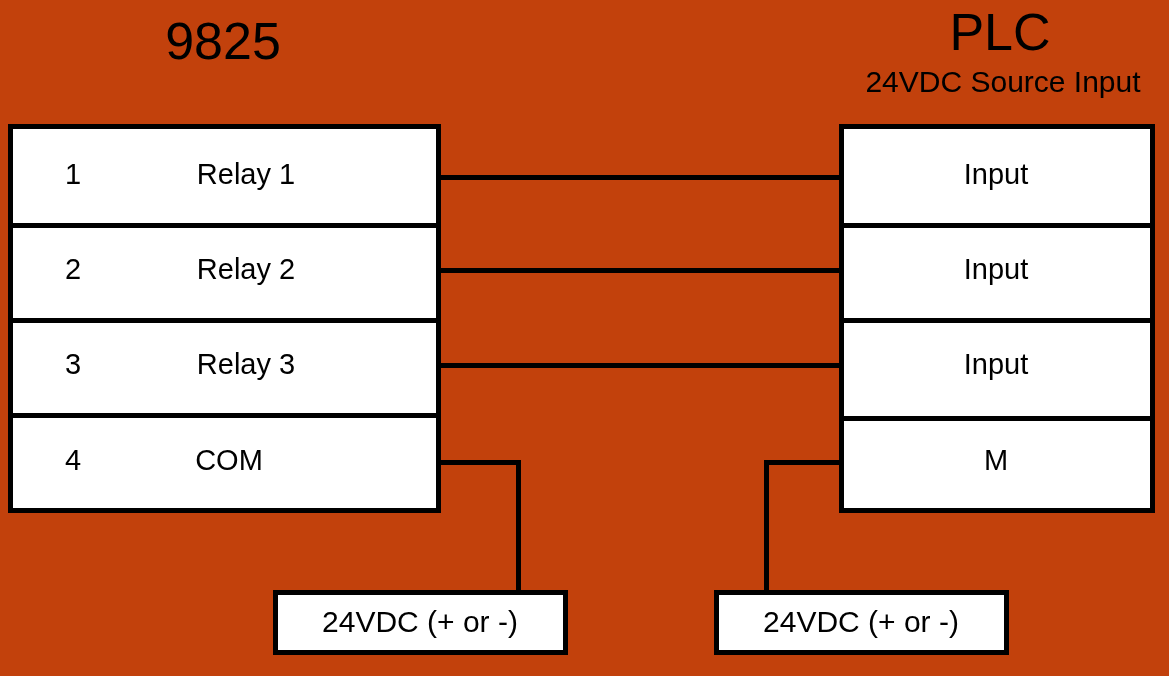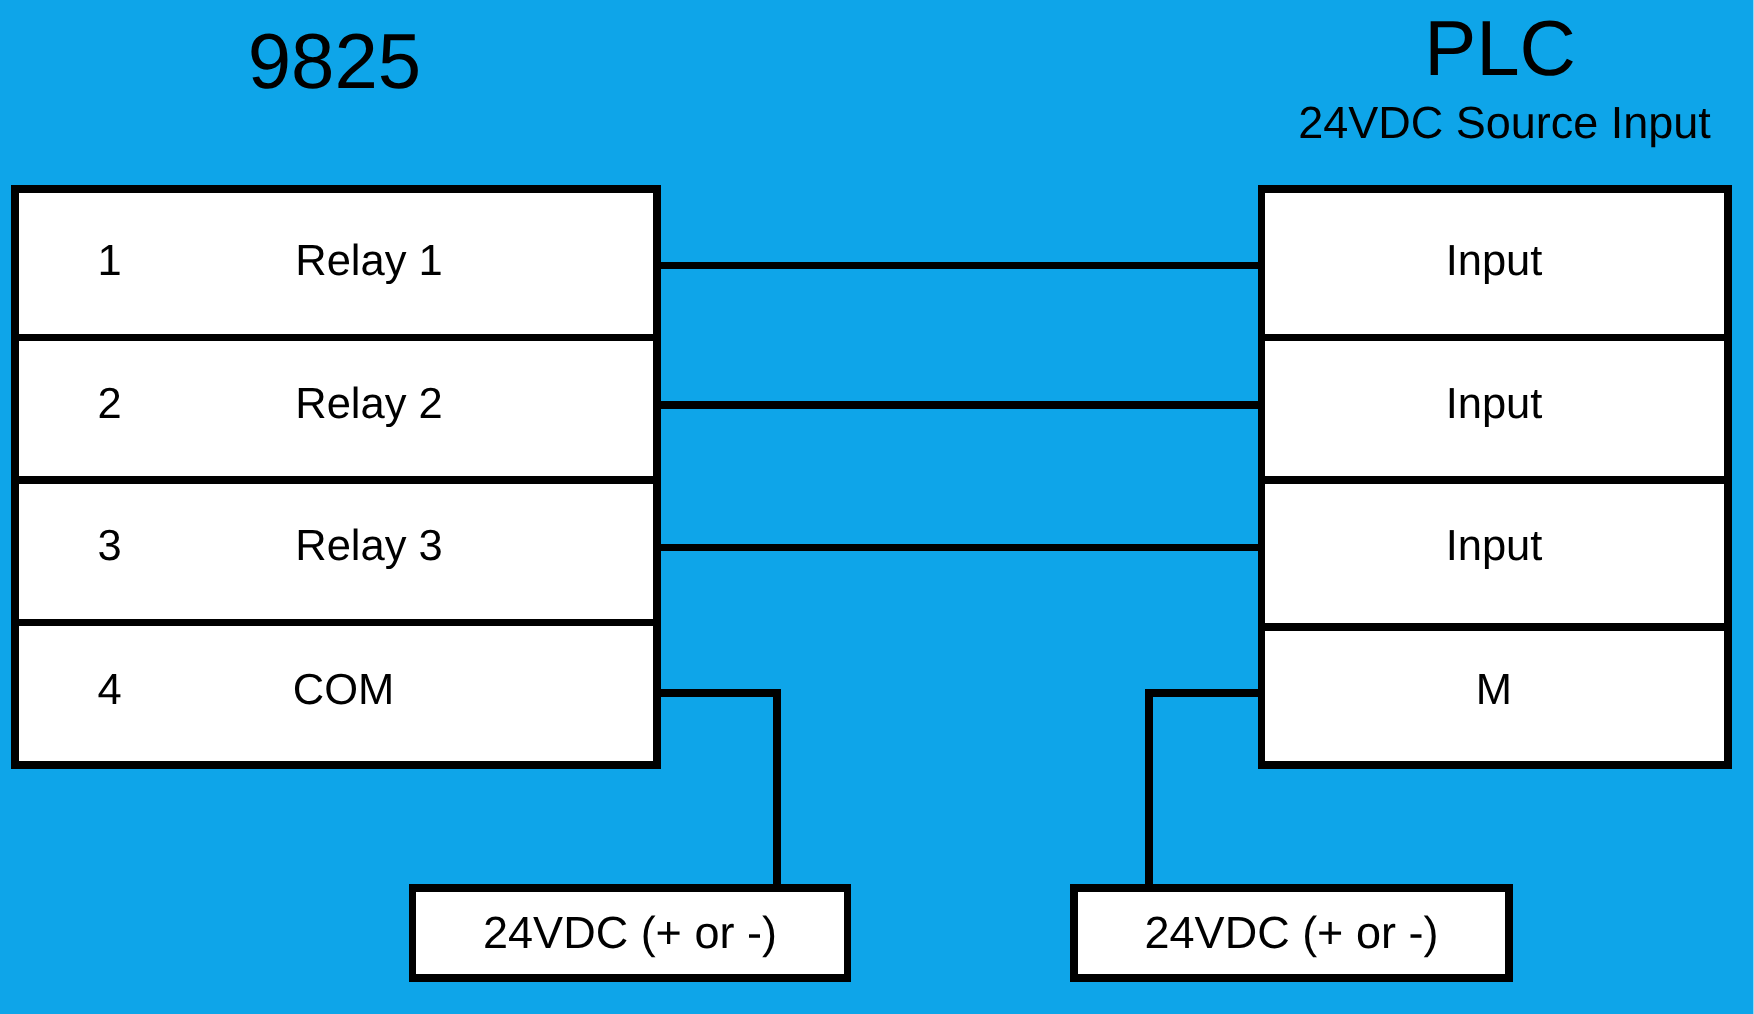--- a/index.html
+++ b/index.html
@@ -10,21 +10,21 @@
   body {
     width: 1169px;
     height: 676px;
     overflow: hidden;
     font-family: "Liberation Sans", sans-serif;
   }
   #diagram-root {
     position: relative;
     width: 1169px;
     height: 676px;
-    background: #0ea5e9;
+    background: #c2410c;
   }
   svg.diagram {
     display: block;
     width: 1169px;
     height: 676px;
   }
   .wire, .box-line {
     stroke: #000000;
     fill: none;
     shape-rendering: crispEdges;

